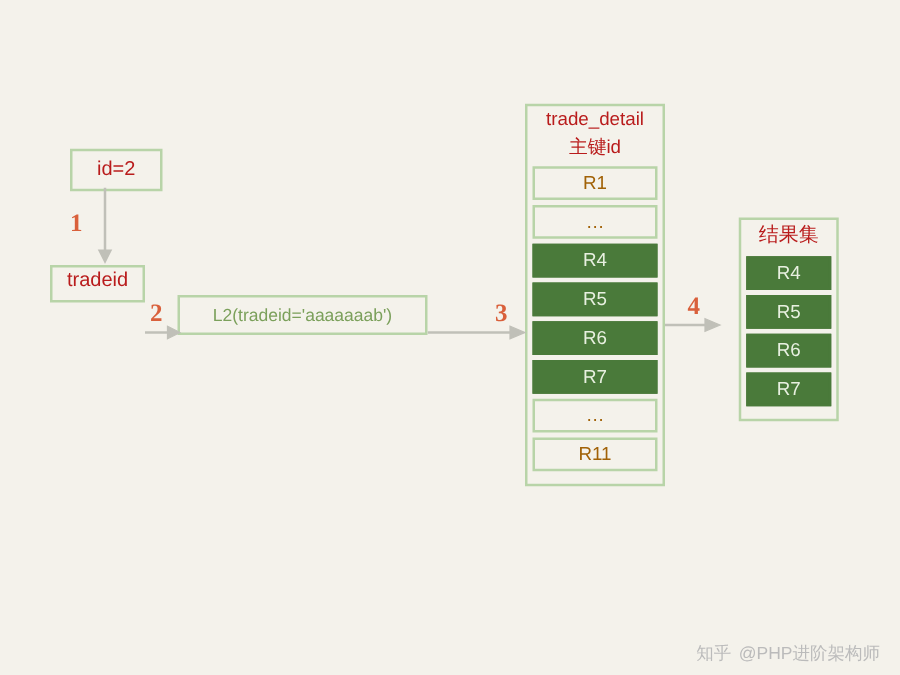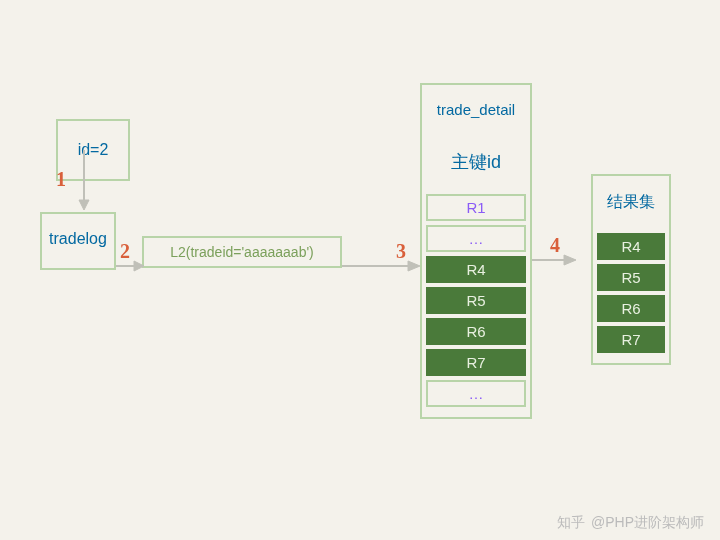--- a/index.html
+++ b/index.html
@@ -12,30 +12,30 @@
       overflow: hidden;
     }
     .box {
       border: 2px solid #b8d4a8;
       background: #f4f2eb;
       color: #7ba05b;
       text-align: center;
       position: absolute;
     }
     .box-title {
-      color: #0369a1;
+      color: #b91c1c;
       font-size: 16px;
-      padding: 16px 4px;
+      padding: 2px 4px;
     }
     .inner-box {
       border: 2px solid #b8d4a8;
       margin: 4px;
       padding: 3px 8px;
       font-size: 15px;
-      color: #8b5cf6;
+      color: #a16207;
     }
     .inner-box.filled {
       background: #4a7a3a;
       color: #e8f0e0;
       border-color: #4a7a3a;
     }
     .step-num {
       position: absolute;
       color: #d9603b;
       font-weight: bold;
@@ -65,37 +65,38 @@
     #result-box { left: 576px; top: 174px; width: 80px; padding-bottom: 6px; margin-left: 15px; }
   </style>
 </head>
 <body>
 
 <div id="id-box" class="box">
   <div class="box-title">id=2</div>
 </div>
 
 <div id="tradelog-box" class="box">
-  <div class="box-title">tradelog</div>
+  <div class="box-title">tradeid</div>
 </div>
 
 <div id="filter-box" class="box">
   <div>L2(tradeid='aaaaaaab')</div>
 </div>
 
 <div id="detail-box" class="box">
   <div class="box-title" style="font-size:15px">trade_detail</div>
-  <div class="box-title" style="font-size:18px">主键id</div>
+  <div class="box-title" style="font-size:15px">主键id</div>
   <div class="inner-box">R1</div>
   <div class="inner-box">…</div>
   <div class="inner-box filled">R4</div>
   <div class="inner-box filled">R5</div>
   <div class="inner-box filled">R6</div>
   <div class="inner-box filled">R7</div>
   <div class="inner-box">…</div>
+  <div class="inner-box">R11</div>
 </div>
 
 <div id="result-box" class="box">
   <div class="box-title">结果集</div>
   <div class="inner-box filled">R4</div>
   <div class="inner-box filled">R5</div>
   <div class="inner-box filled">R6</div>
   <div class="inner-box filled">R7</div>
 </div>
 

